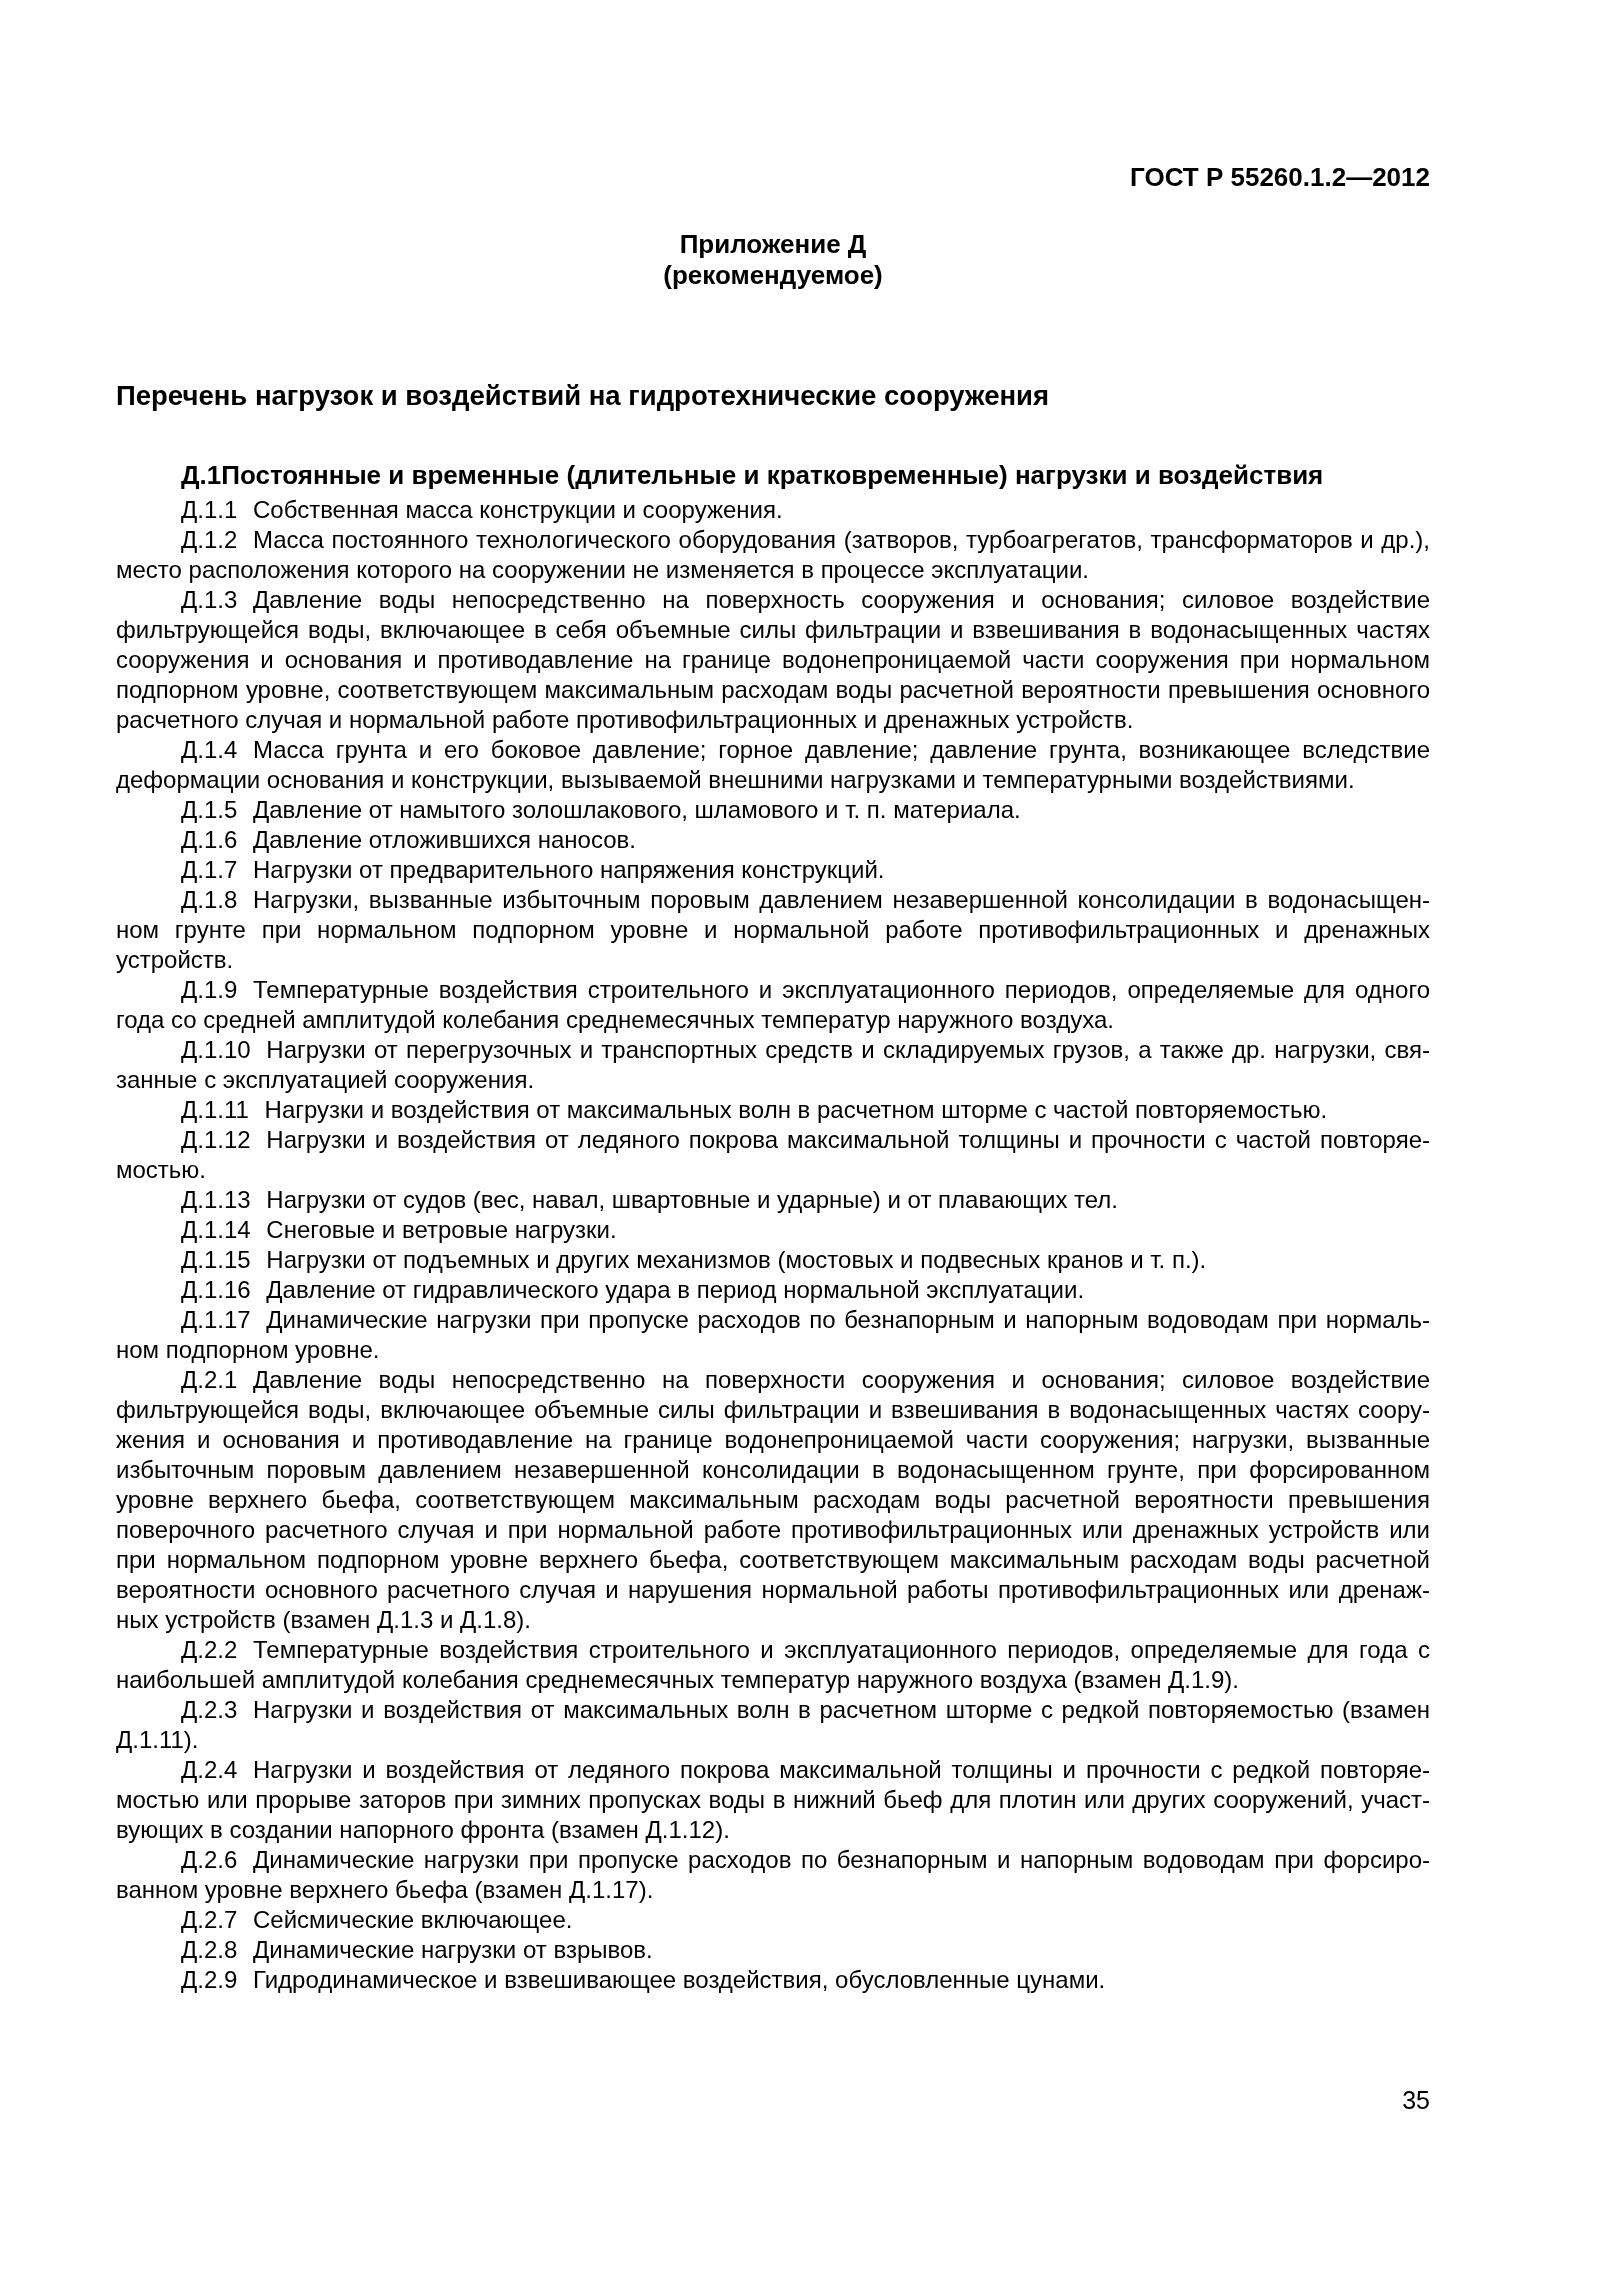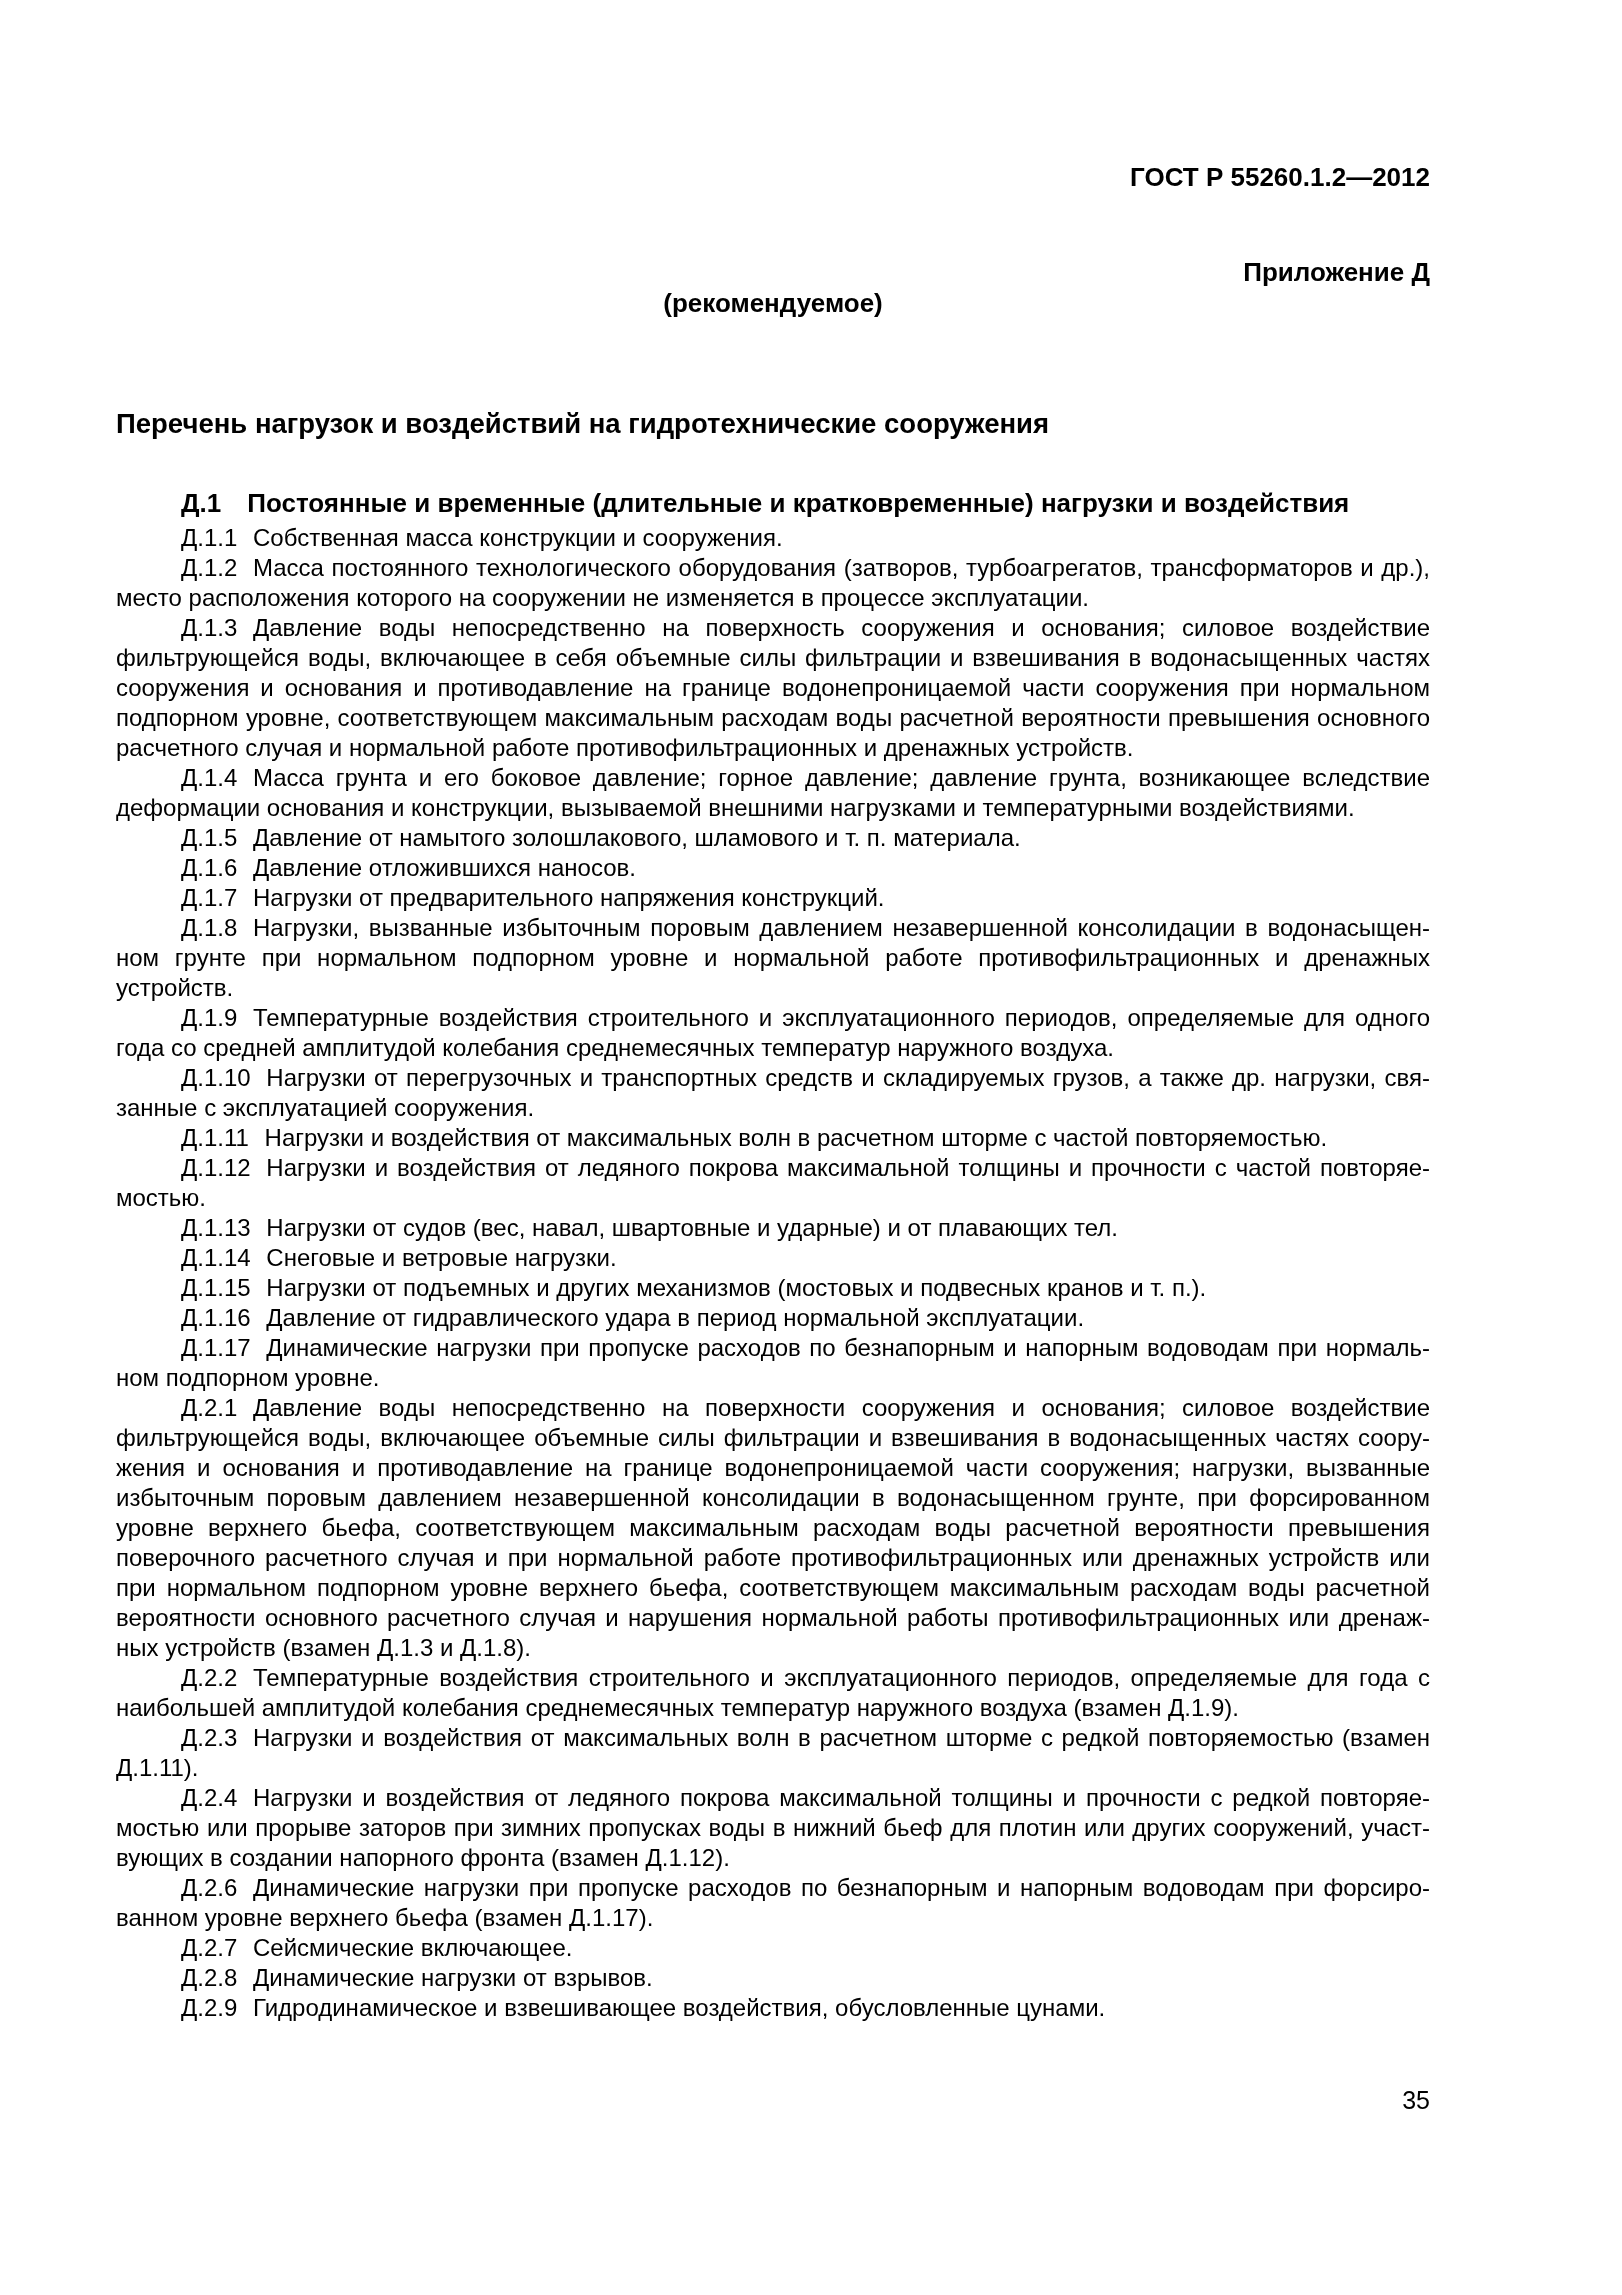--- a/index.html
+++ b/index.html
@@ -24,39 +24,39 @@
     font-size:26px;
     line-height:31px;
     white-space:nowrap;
   }
   .appendix, .appendix-kind{
     text-align:center;
     font-weight:bold;
     font-size:26px;
     line-height:31px;
   }
-  .appendix{margin-top:64px;text-align:right;}
+  .appendix{margin-top:36px;}
   .doc-title{
     text-align:left;
     font-weight:bold;
     font-size:27.5px;
     line-height:34px;
     margin:88px 0 0 0;
   }
   .sec-heading{
     font-weight:bold;
     font-size:26px;
     line-height:31px;
     margin:47px 0 3.9px 0;
     text-indent:65px;
   }
   .sec-heading.sec2{
     margin:10.5px 0 14.4px 0;
   }
-  .sec-heading .num{margin-right:26px;}
+  .sec-heading .num{margin-right:0;}
   p.item{
     margin:0;
     text-align:justify;
     text-align-last:left;
     text-indent:65px;
   }
   p.item .num{margin-right:15.7px;}
   .page-number{
     position:absolute;
     top:2085px;

